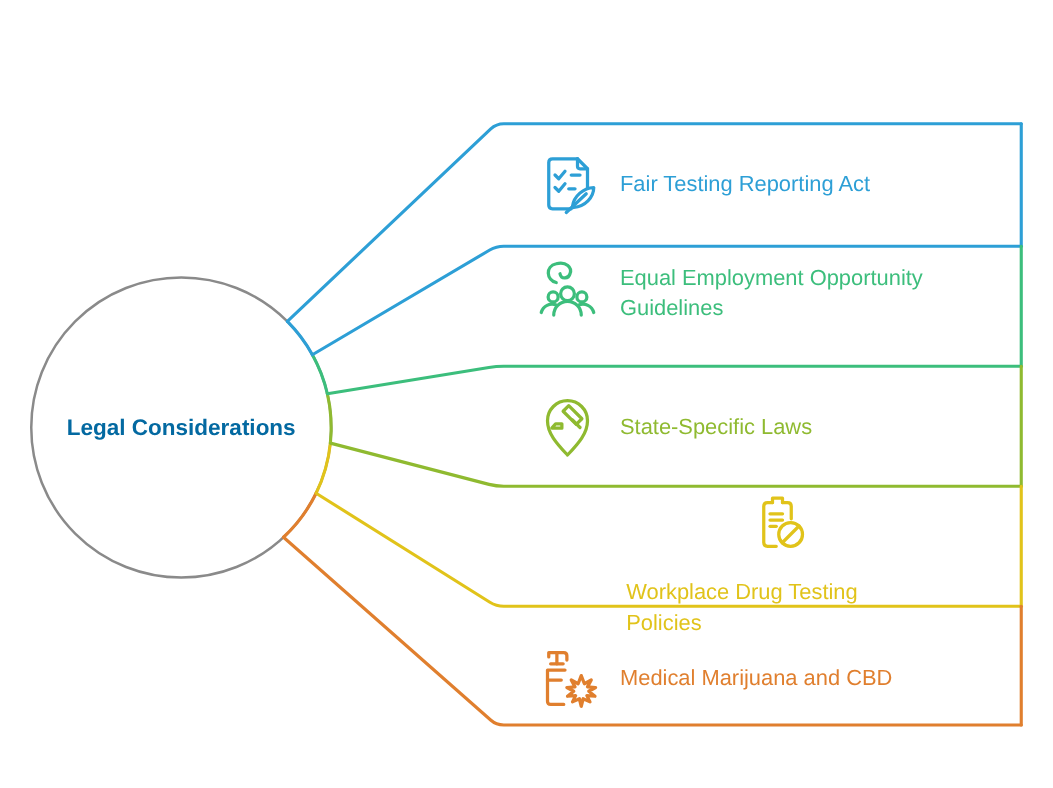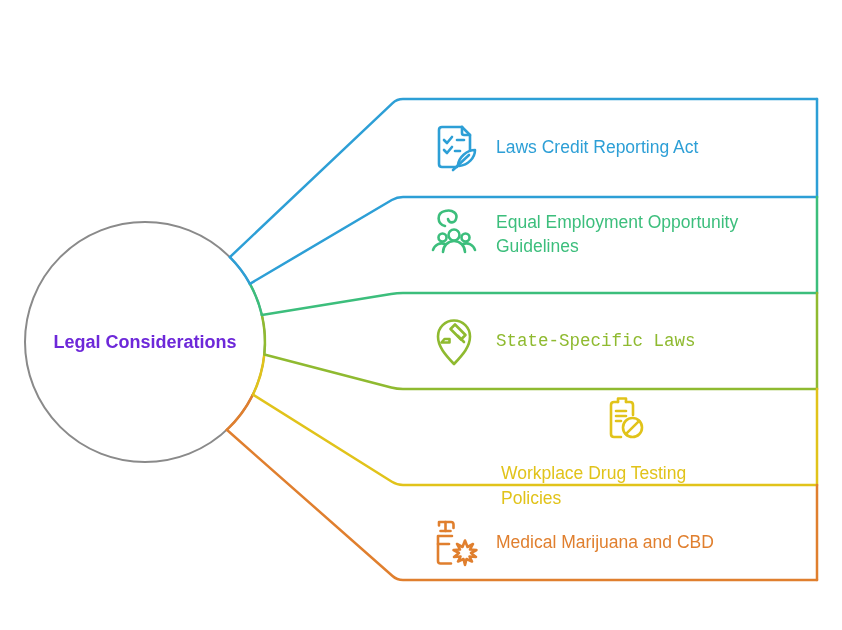--- a/index.html
+++ b/index.html
@@ -21,21 +21,21 @@
   .row{
     position:absolute;left:424px;width:402px;height:96px;
     display:flex;align-items:center;gap:12px;
   }
   .row .icon{flex:0 0 60px;width:60px;height:60px;}
   .row .icon svg{width:60px;height:60px;display:block;}
   .row .label{
     font-size:17.5px;font-weight:500;line-height:1.4;
     max-width:248px;
   }
-  .r1{top:99px;}  .r2{top:186px;}  .r3{top:293px;font-family:Liberation Mono, monospace;}  .r4{top:389px;}  .r5{top:485px;height:114px;}
+  .r1{top:99px;}  .r2{top:186px;}  .r3{top:293px;}  .r4{top:389px;}  .r5{top:485px;height:114px;}
 </style>
 </head>
 <body>
 
 <div class="canvas">
 
   <svg class="diagram" width="842" height="630" viewBox="0 0 842 630" fill="none" stroke-linecap="round" stroke-linejoin="round">
 
     <circle cx="145" cy="342" r="120" stroke-width="2" stroke="#8A8A8A"></circle>
 
@@ -52,37 +52,37 @@
     <path d="M252.9 394.6 L391.9 481.8 Q397 485 403 485 H817" stroke-width="2.5" stroke="#E1C31A"></path>
     <path d="M226.8 429.8 L392.5 576 Q397 580 403 580 H817" stroke-width="2.5" stroke="#E07F2E"></path>
 
     <path d="M817 99 V197" stroke-width="2.5" stroke="#2D9FD6"></path>
     <path d="M817 197 V293" stroke-width="2.5" stroke="#3CBE7C"></path>
     <path d="M817 293 V389" stroke-width="2.5" stroke="#8FBA30"></path>
     <path d="M817 389 V485" stroke-width="2.5" stroke="#E1C31A"></path>
     <path d="M817 485 V580" stroke-width="2.5" stroke="#E07F2E"></path>
   </svg>
 
-  <div class="center-label" style="color: #6d28d9;">Legal Considerations</div>
+  <div class="center-label" style="color: #0369a1;">Legal Considerations</div>
 
   <div class="row r1" style="color: rgb(45, 159, 214);">
     <span class="icon">
       <svg viewBox="0 0 60 60" stroke="currentColor" stroke-width="2.6" fill="none" stroke-linecap="round" stroke-linejoin="round">
         <path d="M38 10 H18 Q15 10 15 13 V47 Q15 50 18 50 H33"></path>
         <path d="M38 10 L46 18 V33"></path>
         <path d="M38 10 V16 Q38 18 40 18 H46"></path>
         <path d="M20 23 l3 3 5-6"></path>
         <path d="M20 33 l3 3 5-6"></path>
         <path d="M33 23 h7"></path>
         <path d="M31 34 h5"></path>
         <path d="M34 48 C35 40 43 33 51 33 C51 41 44 48 35 49 Z"></path>
         <path d="M29 53 L45 38"></path>
       </svg>
     </span>
-    <span class="label">Laws Credit Reporting Act</span>
+    <span class="label">Fair Testing Reporting Act</span>
   </div>
 
   <div class="row r2" style="color: rgb(60, 190, 124);">
     <span class="icon">
       <svg viewBox="0 0 60 60" stroke="currentColor" stroke-width="2.6" fill="none" stroke-linecap="round" stroke-linejoin="round">
         <path d="M21 22 C13 20 12 9 21 7 C29 5 34 10 32 15 C31 19 25 20 24 15"></path>
         <circle cx="30" cy="31" r="5.5"></circle>
         <circle cx="18.5" cy="33.5" r="4"></circle>
         <circle cx="41.5" cy="33.5" r="4"></circle>
         <path d="M9 46 a9 9 0 0 1 12 -6"></path>

